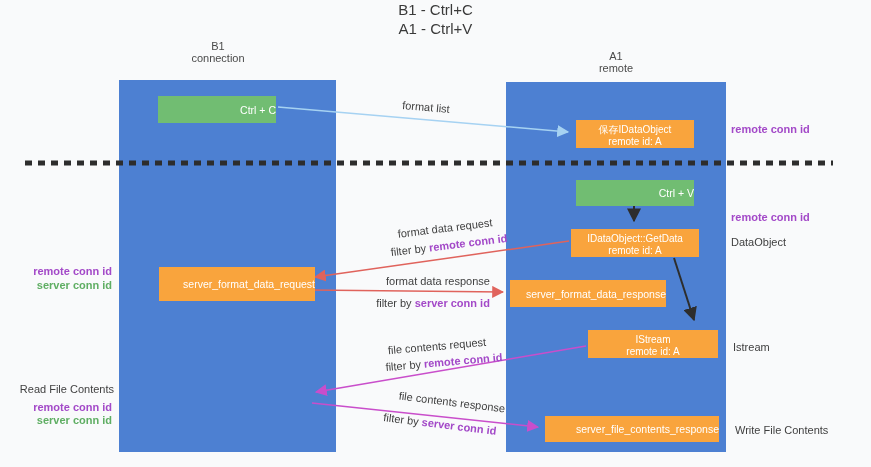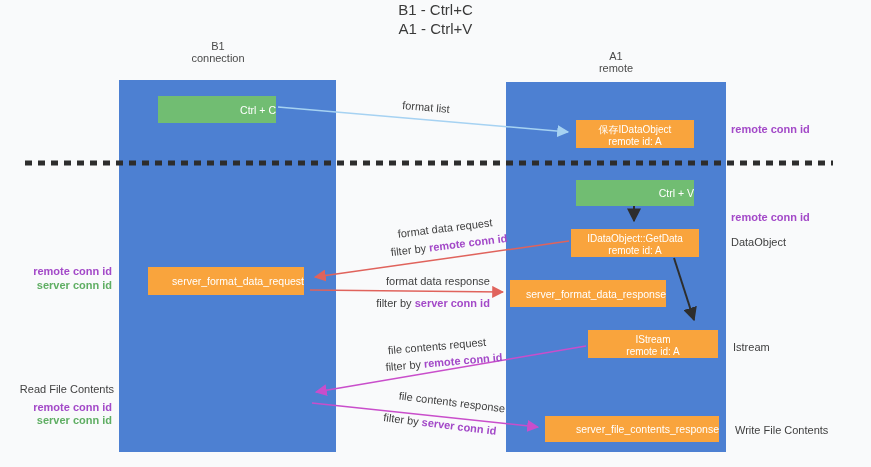--- a/index.html
+++ b/index.html
@@ -91,21 +91,21 @@
     <line x1="569" y1="241" x2="315" y2="277" stroke="#e0635c" stroke-width="1.5" marker-end="url(#m-salmon)"></line>
     <line x1="310" y1="290" x2="503" y2="292" stroke="#e0635c" stroke-width="1.5" marker-end="url(#m-salmon)"></line>
 
     <line x1="586" y1="346" x2="316" y2="392" stroke="#c94ecb" stroke-width="1.5" marker-end="url(#m-magenta)"></line>
     <line x1="312" y1="403" x2="538" y2="427" stroke="#c94ecb" stroke-width="1.5" marker-end="url(#m-magenta)"></line>
   </svg>
 
   <div class="box green" style="left:158px; top:96px; width:118px; height:27px;">
     <span>Ctrl + C</span>
   </div>
-  <div class="box orange" style="left:148px; top:267px; width:156px; height:28px;">
+  <div class="box orange" style="left:159px; top:267px; width:156px; height:34px;">
     <span>server_format_data_request</span>
   </div>
 
   <div class="box orange two-line" style="left:576px; top:120px; width:118px; height:28px;">
     <span>保存IDataObject</span>
     <span>remote id: A</span>
   </div>
   <div class="box green" style="left:576px; top:180px; width:118px; height:26px;">
     <span>Ctrl + V</span>
   </div>

